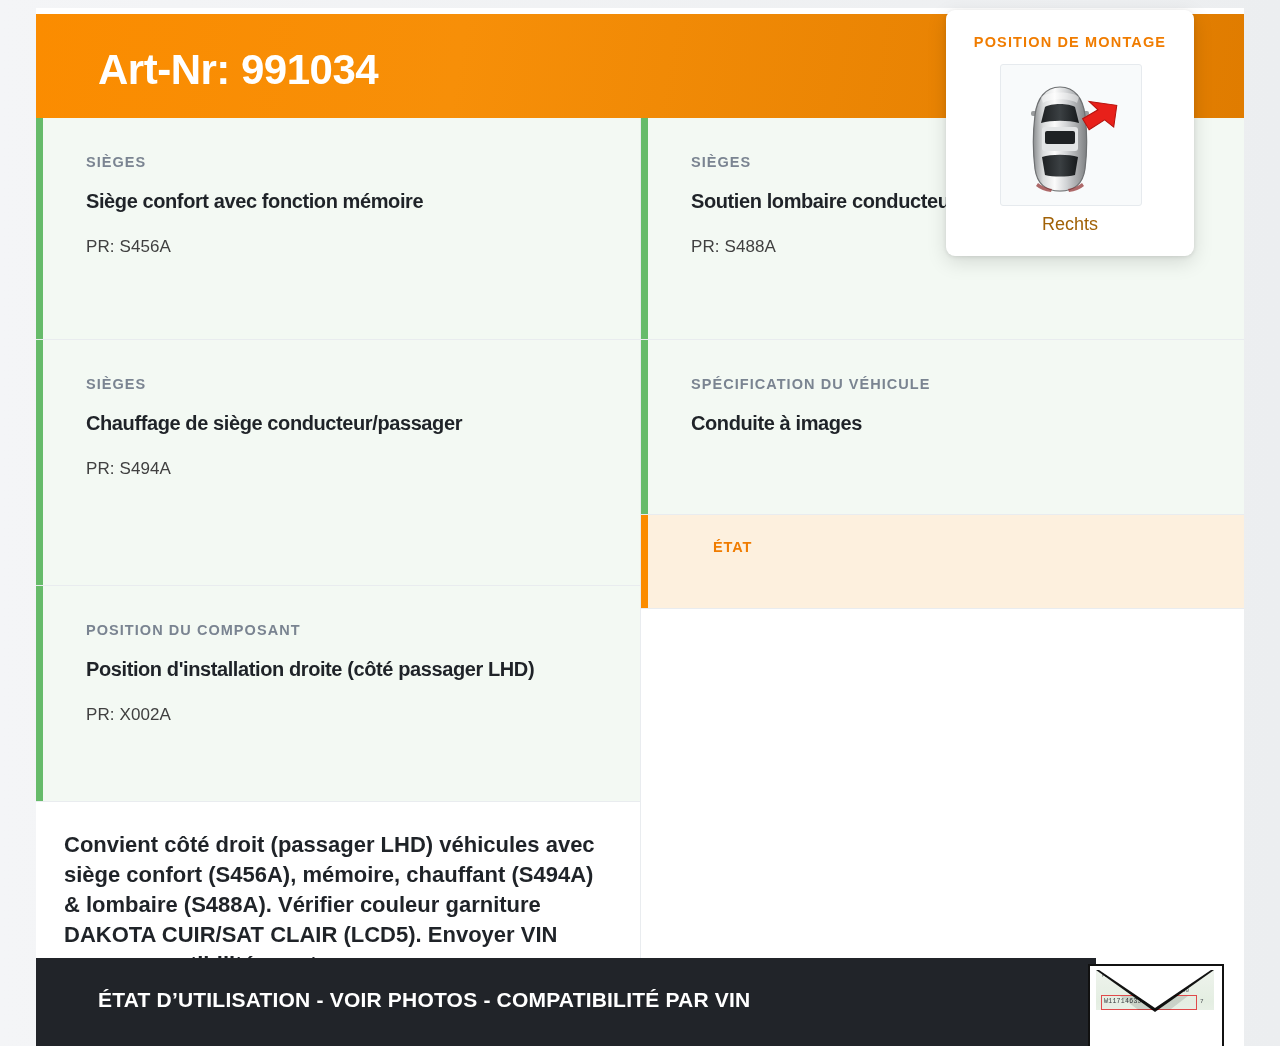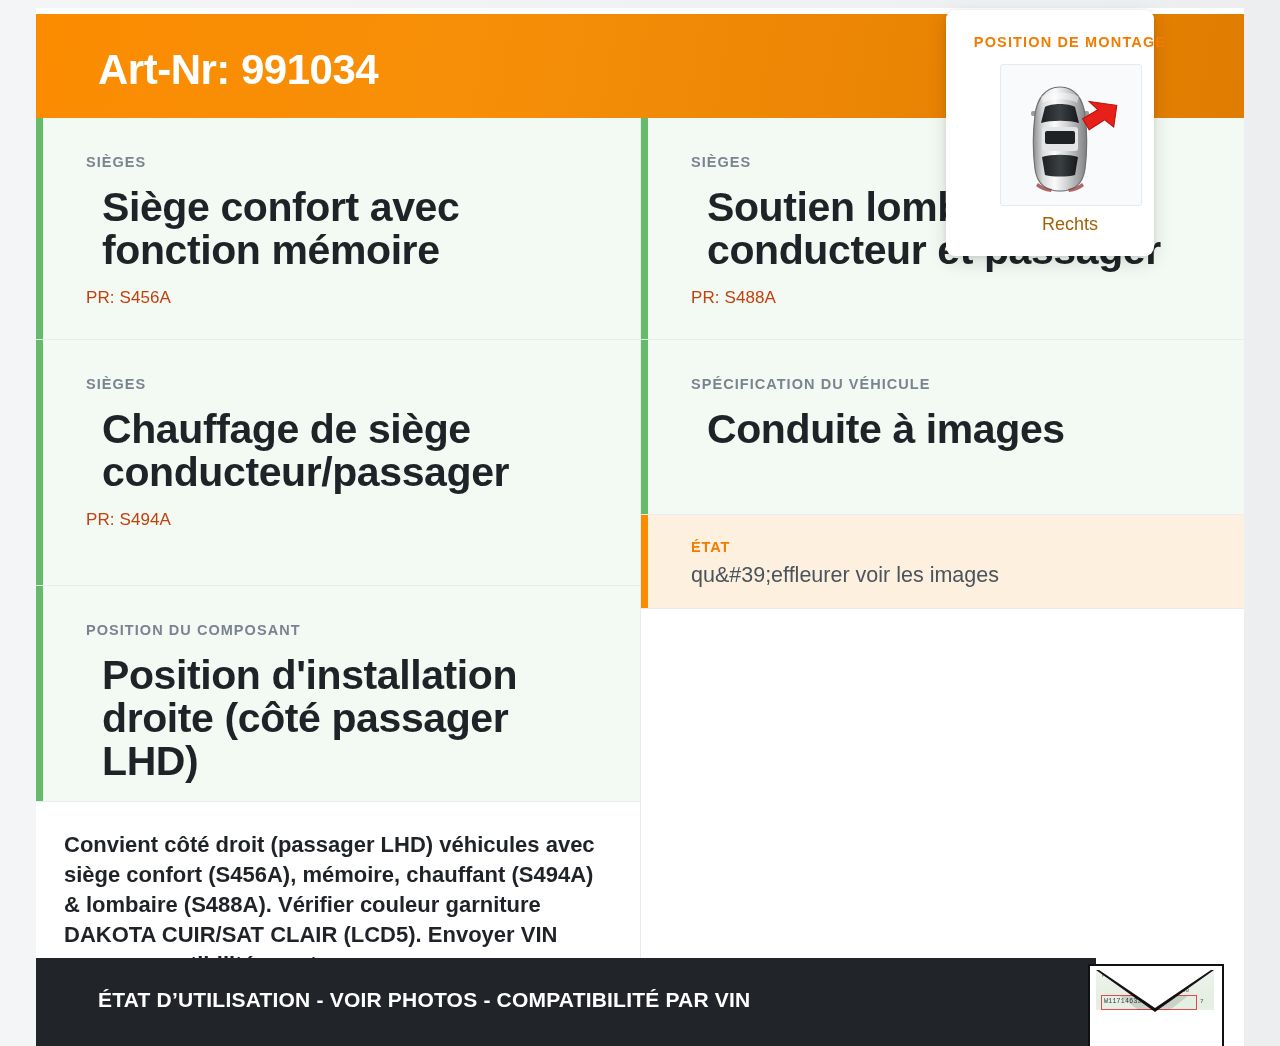--- a/index.html
+++ b/index.html
@@ -80,21 +80,21 @@
   }
   .card.green::before {
     content: "";
     position: absolute;
     left: 0; top: 0; bottom: 0;
     width: 7px;
     background: #66bb6a;
   }
   .card.orange {
     background: #fdf0de;
-    padding: 24px 44px 26px 50px;
+    padding: 24px 44px 26px 72px;
   }
   .card.orange::before {
     content: "";
     position: absolute;
     left: 0; top: 0; bottom: 0;
     width: 7px;
     background: #fb8c00;
   }
   .card.plain {
     background: #ffffff;
@@ -107,31 +107,31 @@
     font-weight: bold;
     letter-spacing: 1.05px;
     color: #7a8491;
     text-transform: uppercase;
     margin: 0 0 10px 0;
   }
   .card.orange .card-label { color: #f07c00; letter-spacing: .9px; margin-bottom: 7px; }
   .card.plain .card-label  { color: #8a929c; }
 
   .card-title {
-    font-size: 41px;
+    font-size: 20px;
     font-weight: bold;
     color: #1f2328;
     line-height: 43px;
     letter-spacing: -0.4px;
-    margin: 16px;
+    margin: 0;
   }
   .card-pr {
     margin: 14px 0 0 0;
     font-size: 17px;
-    color: #c2410c;
+    color: #404040;
     letter-spacing: .1px;
   }
   .card-text {
     margin: 0;
     font-size: 21.5px;
     line-height: 27.5px;
     color: #4b535c;
   }
   .card.plain .card-text {
     font-size: 22px;
@@ -223,21 +223,21 @@
     border-left: 34px solid transparent;
     border-right: 34px solid transparent;
     border-top: 26px solid rgba(0,0,0,0.12);
   }
 
   
   .popup {
     position: absolute;
     left: 946px;
     top: 10px;
-    width: 208px;
+    width: 248px;
     height: 246px;
     background: #ffffff;
     border-radius: 9px;
     box-shadow: 0 6px 20px rgba(0,0,0,0.13), 0 1px 4px rgba(0,0,0,0.10);
     z-index: 40;
   }
   .popup-title {
     position: absolute;
     left: 0; top: 24px;
     width: 248px;
@@ -314,21 +314,20 @@
           <p class="card-pr">PR: S488A</p>
         </div>
 
         <div class="card green" style="height:175px;">
           <p class="card-label">SPÉCIFICATION DU VÉHICULE</p>
           <p class="card-title">Conduite à images</p>
         </div>
 
         <div class="card orange" style="height:94px;">
           <p class="card-label">ÉTAT</p>
-          <p class="card-text">qu&amp;#39;effleurer voir les images</p>
         </div>
 
       </div>
     </div>
 
     <div class="footer">
       <div class="footer-text">ÉTAT D’UTILISATION - VOIR PHOTOS - COMPATIBILITÉ PAR VIN</div>
 
       <div class="footer-thumb">
         <div class="thumb-doc">

